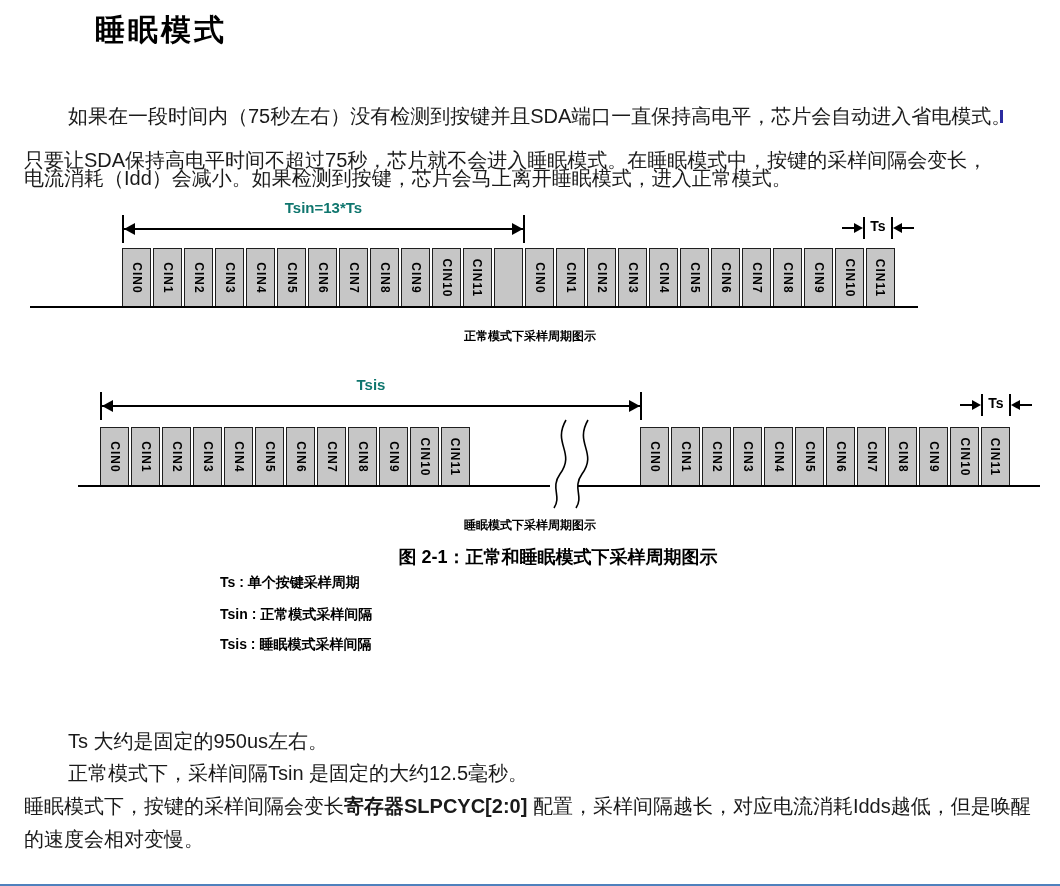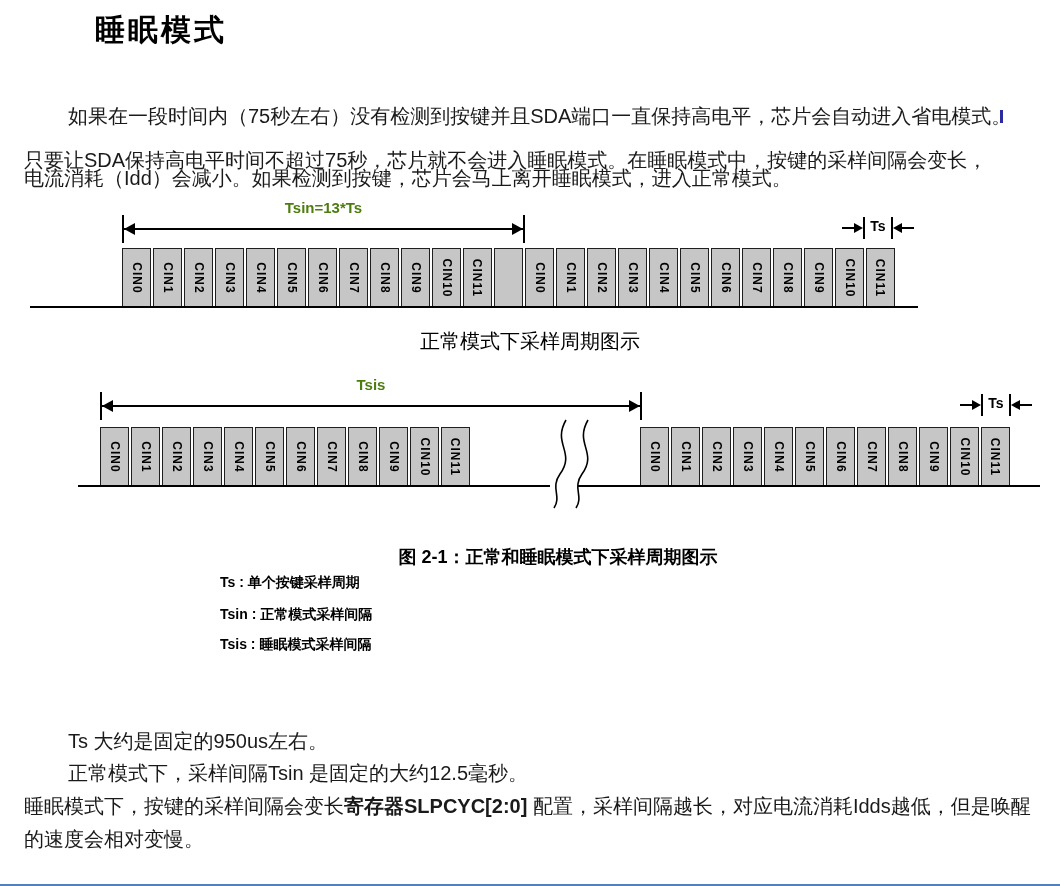--- a/index.html
+++ b/index.html
@@ -15,21 +15,21 @@
   .body-line { position:absolute; font-size:20px; white-space:nowrap; color:#1a1a1a; }
   #intro-l1 { left:68px;  top:103px; }
   #intro-l2 { left:24px;  top:134px;margin-top:13px; }
   #intro-l3 { left:24px;  top:165px; }
 
   .caret { position:absolute; left:1000px; top:110px; width:3px; height:13px; background:#2b2ba0; }
 
   
   .dim { position:absolute; height:44px; }
   .dim-label { position:absolute; left:0; right:0; top:0; height:20px; text-align:center;
-               font-weight:700; font-size:15px; color:#4d7c0f; }
+               font-weight:700; font-size:15px; color:#0f766e; }
   .dim-line { position:absolute; left:1px; right:1px; top:29px; height:2px; background:#000; }
   .dim-tick { position:absolute; top:16px; width:2px; height:28px; background:#000; }
   .tick-l { left:0; } .tick-r { right:0; }
   .arrow-l { position:absolute; left:2px; top:24px; width:0; height:0;
              border:6px solid transparent; border-left:0; border-right:11px solid #000; }
   .arrow-r { position:absolute; right:2px; top:24px; width:0; height:0;
              border:6px solid transparent; border-right:0; border-left:11px solid #000; }
 
   
   .tsmark { position:absolute; width:72px; height:26px; }
@@ -51,21 +51,21 @@
   .cell-label { transform:rotate(90deg); font-weight:700; font-size:12px; letter-spacing:1px;
                 white-space:nowrap; color:#000; }
 
   .baseline { position:absolute; height:2px; background:#000; }
   #baseline1 { left:30px; top:306px; width:888px; }
   #baseline2 { left:78px; top:485px; width:962px; }
   .break-mask { position:absolute; left:550px; top:480px; width:28px; height:12px; background:#fff; }
   .break-svg { position:absolute; left:532px; top:418px; }
 
   .diagram-caption { position:absolute; left:0; width:1060px; text-align:center;
-                     font-weight:400; font-size:20px; color:#000; }
+                     font-weight:700; font-size:12px; color:#000; }
   #cap-normal { top:328px; }
   #cap-sleep  { top:517px; }
   .figure-caption { position:absolute; left:0; width:1060px; box-sizing:border-box; padding-left:56px;
                     top:545px; text-align:center; font-weight:700; font-size:18px; color:#000; }
   .legend-item { position:absolute; left:220px; font-weight:700; font-size:14px; color:#000;
                  white-space:nowrap; }
   #legend-0 { top:574px; } #legend-1 { top:606px; } #legend-2 { top:636px; }
 
   #note-1 { left:68px; top:728px; }
   #note-2 { left:68px; top:760px; }
@@ -283,20 +283,21 @@
         <span class="cell-label">CIN11</span>
       </div>
     </div>
   <div class="baseline" id="baseline2"></div>
   <div class="break-mask"></div>
   <svg class="break-svg" width="76" height="92" viewBox="0 0 76 92">
     <path d="M34,2 C20,26 44,34 28,56 C18,70 30,78 22,90" fill="none" stroke="#000" stroke-width="1.6"></path>
     <path d="M56,2 C42,26 66,34 50,56 C40,70 52,78 44,90" fill="none" stroke="#000" stroke-width="1.6"></path>
   </svg>
 
+  <div class="diagram-caption" id="cap-sleep">睡眠模式下采样周期图示</div>
 
   <div class="figure-caption">图 2-1：正常和睡眠模式下采样周期图示</div>
 
   <div class="legend-item" id="legend-0">Ts : 单个按键采样周期</div>
   <div class="legend-item" id="legend-1">Tsin : 正常模式采样间隔</div>
   <div class="legend-item" id="legend-2">Tsis : 睡眠模式采样间隔</div>
 
   <div class="body-line" id="note-1">Ts 大约是固定的950us左右。</div>
   <div class="body-line" id="note-2">正常模式下，采样间隔Tsin 是固定的大约12.5毫秒。</div>
   <div class="body-line" id="note-3">

